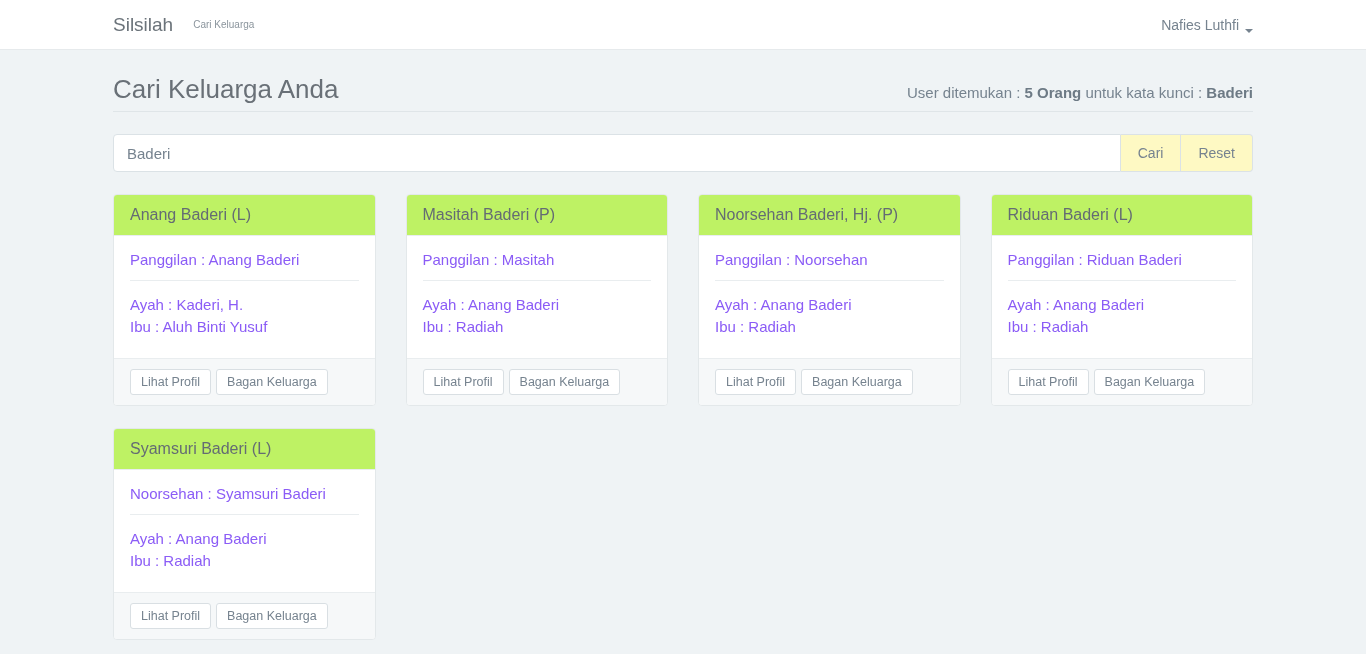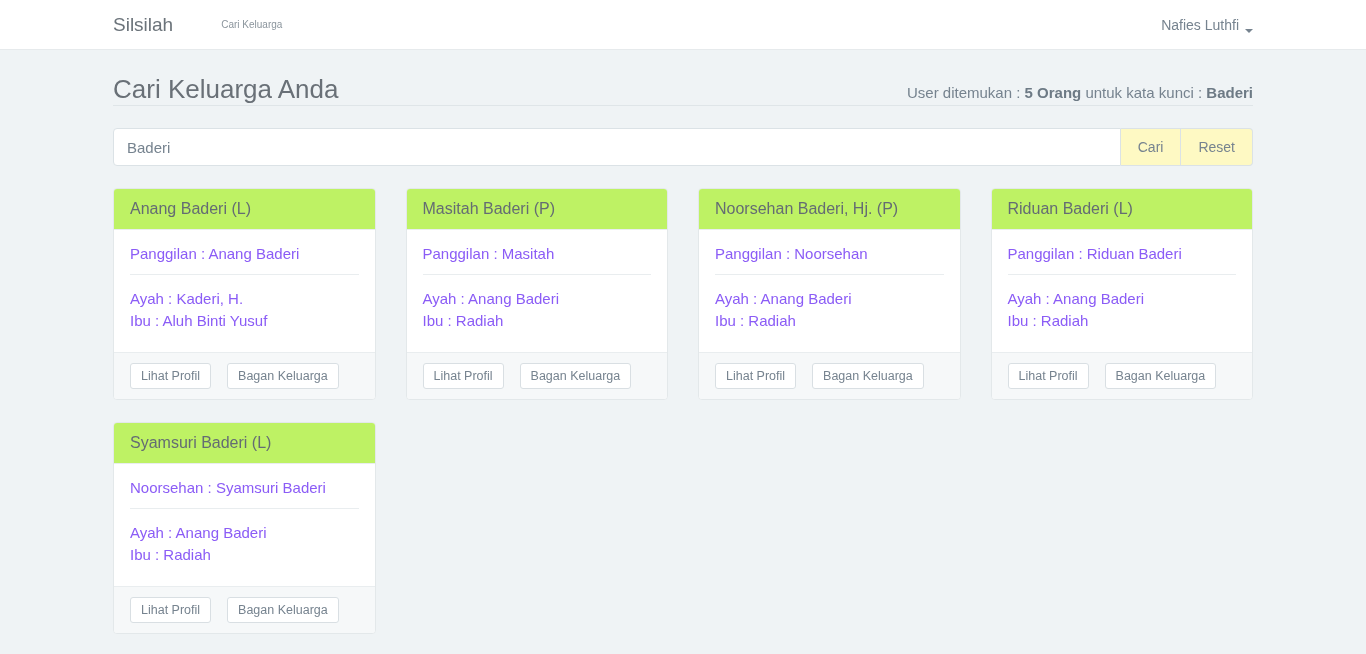--- a/index.html
+++ b/index.html
@@ -19,21 +19,21 @@
   }
   .navbar .container {
     display: flex;
     align-items: center;
     height: 100%;
   }
   .brand {
     font-size: 19px;
     color: #6b737a;
     text-decoration: none;
-    margin-right: 48px;
+    margin-right: 20px;
     cursor: pointer;
   }
   .nav-link {
     font-size: 10px;
     color: #8b959d;
     text-decoration: none;
     cursor: pointer;
   }
   .nav-right {
     margin-left: auto;
@@ -48,21 +48,21 @@
     width: 0; height: 0;
     margin-left: 6px;
     border-left: 4px solid transparent;
     border-right: 4px solid transparent;
     border-top: 4px solid #76838f;
   }
 
   
   .page-header {
     margin-top: 24px;
-    padding-bottom: 0;
+    padding-bottom: 6px;
     border-bottom: 1px solid #dfe5e8;
     display: flex;
     align-items: baseline;
     justify-content: space-between;
   }
   .page-title {
     font-size: 26px;
     font-weight: 400;
     color: #697077;
   }
@@ -135,21 +135,21 @@
     border: none;
     border-top: 1px solid #e9edef;
     margin: 0 0 13px 0;
   }
   .card-body .line { line-height: 22px; }
   .card-footer {
     background: #f6f8f9;
     border-top: 1px solid #e9edef;
     padding: 10px 16px;
     display: flex;
-    gap: 16px;
+    gap: 5px;
   }
   .btn-sm {
     background: #ffffff;
     border: 1px solid #d9dfe3;
     border-radius: 3px;
     padding: 5px 10px;
     font-size: 12.5px;
     font-family: "Liberation Sans", sans-serif;
     color: #76838f;
     cursor: pointer;

